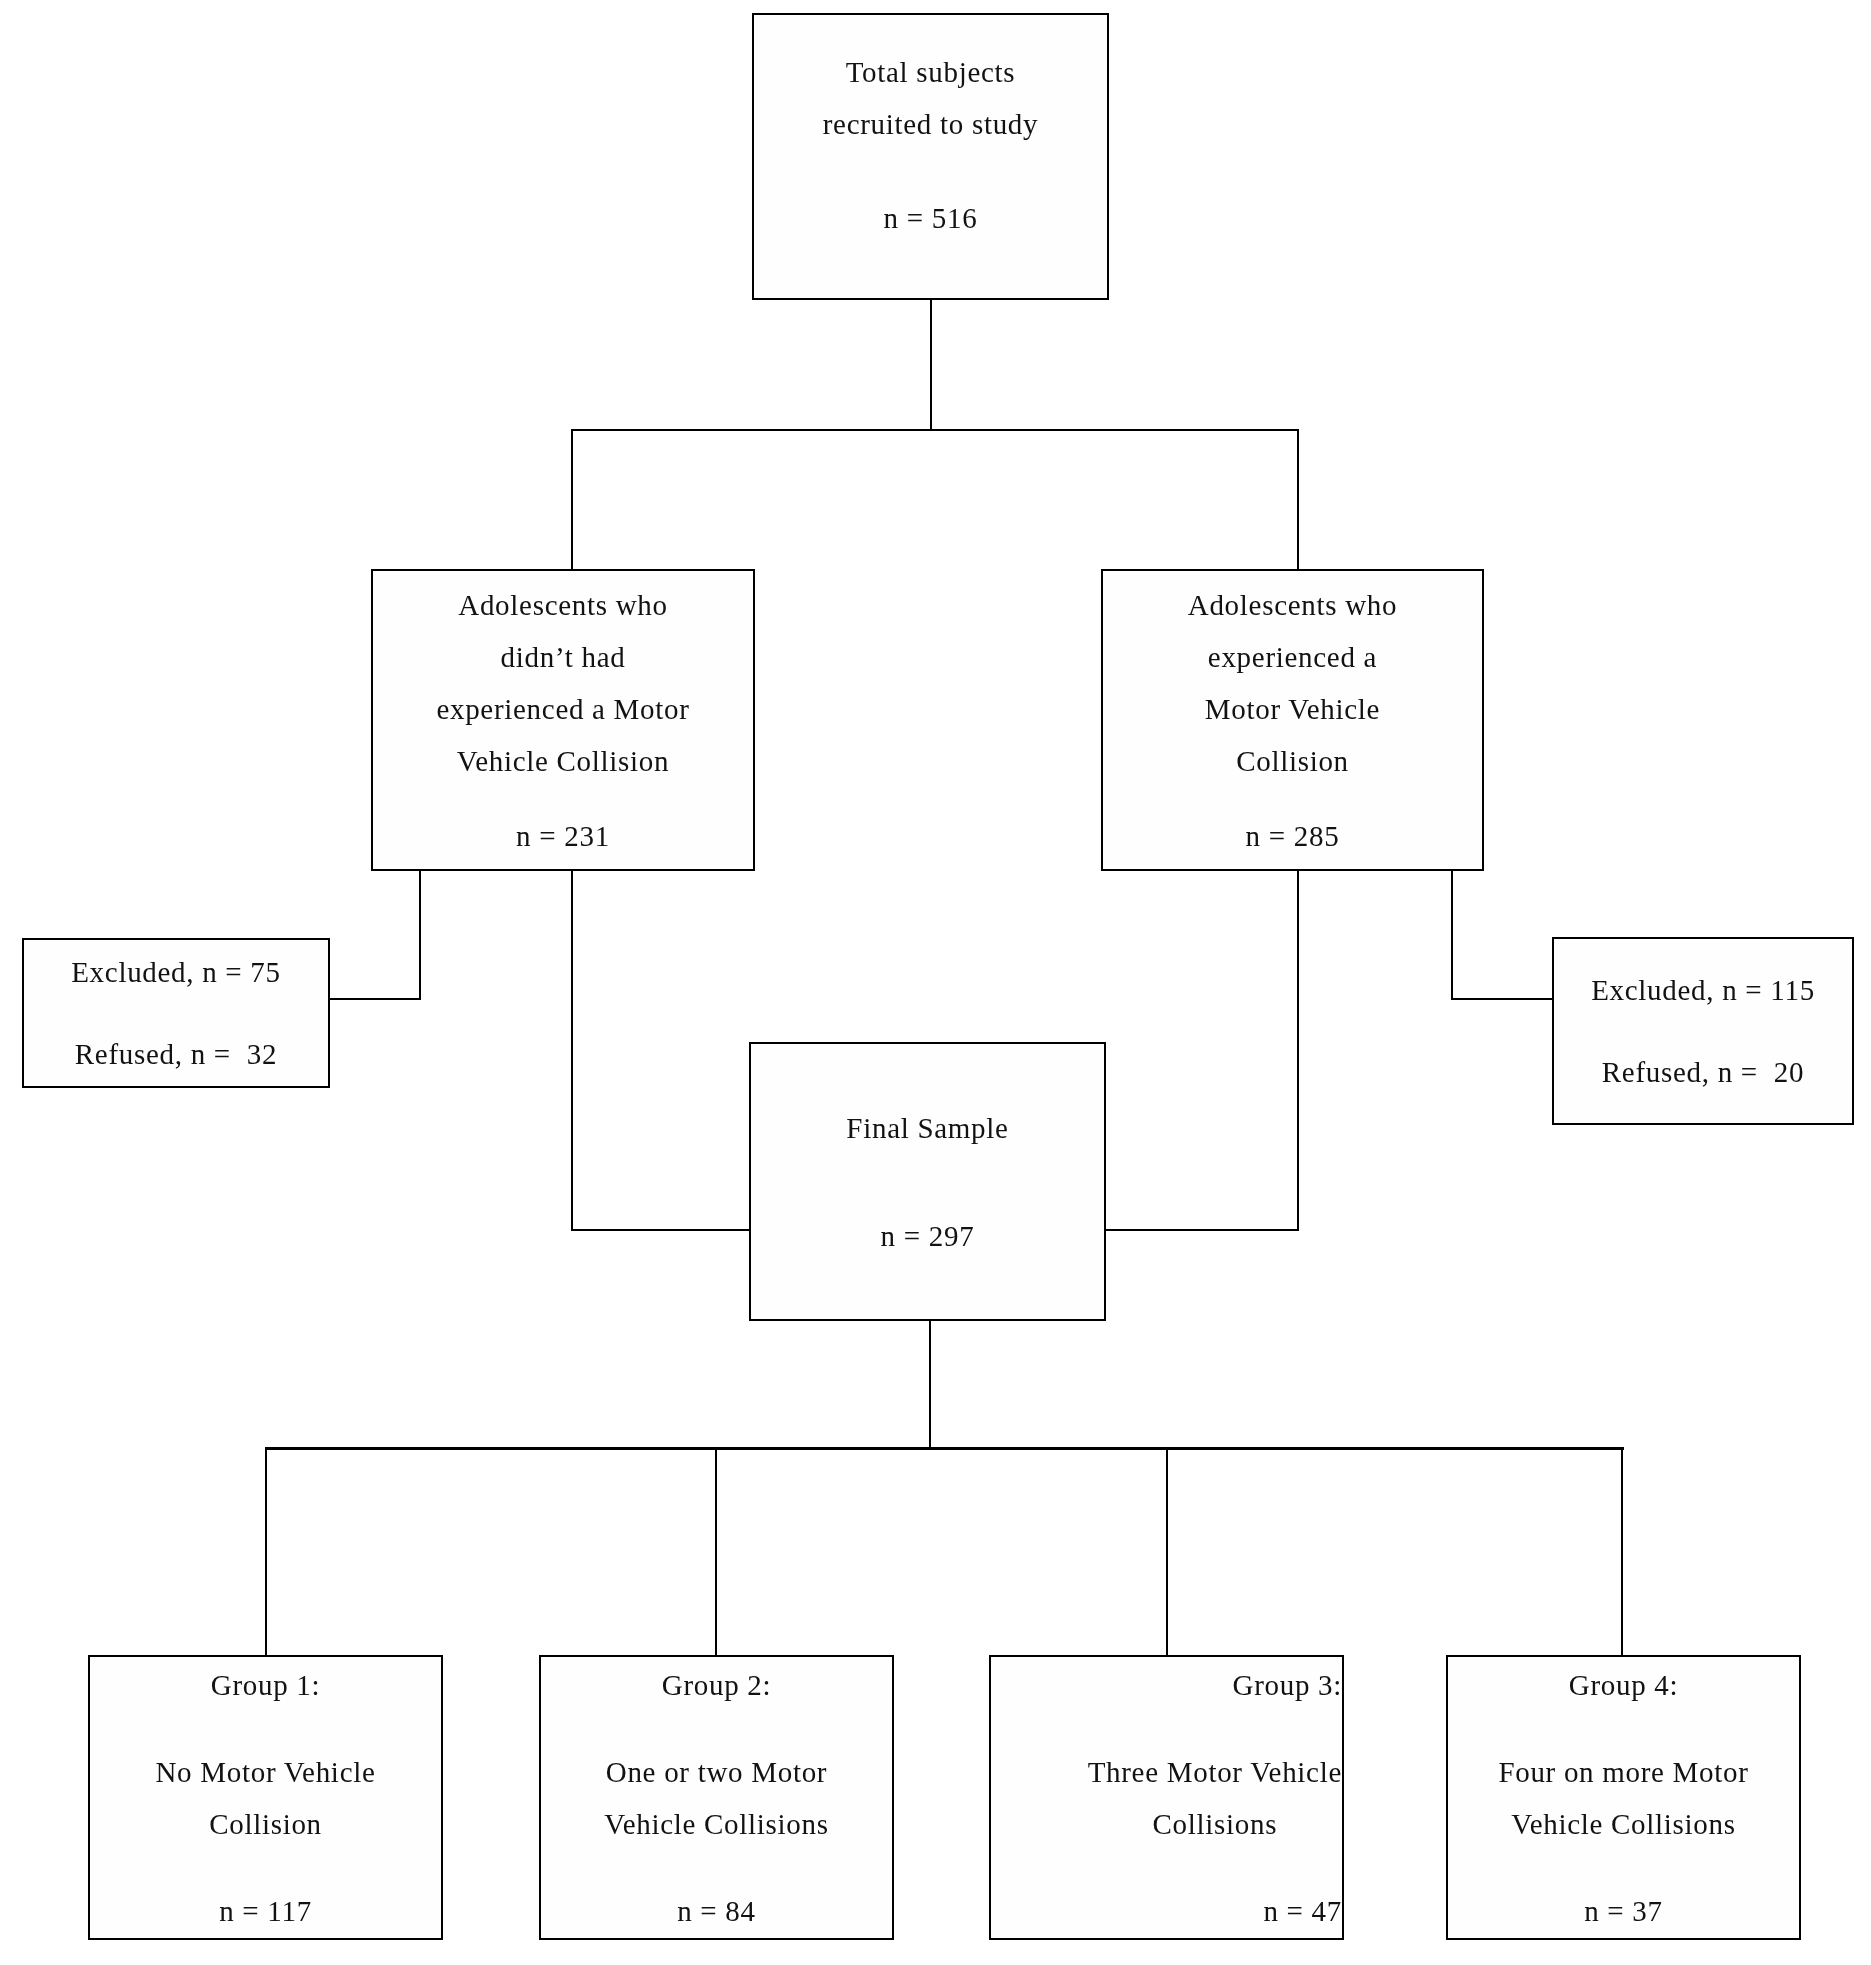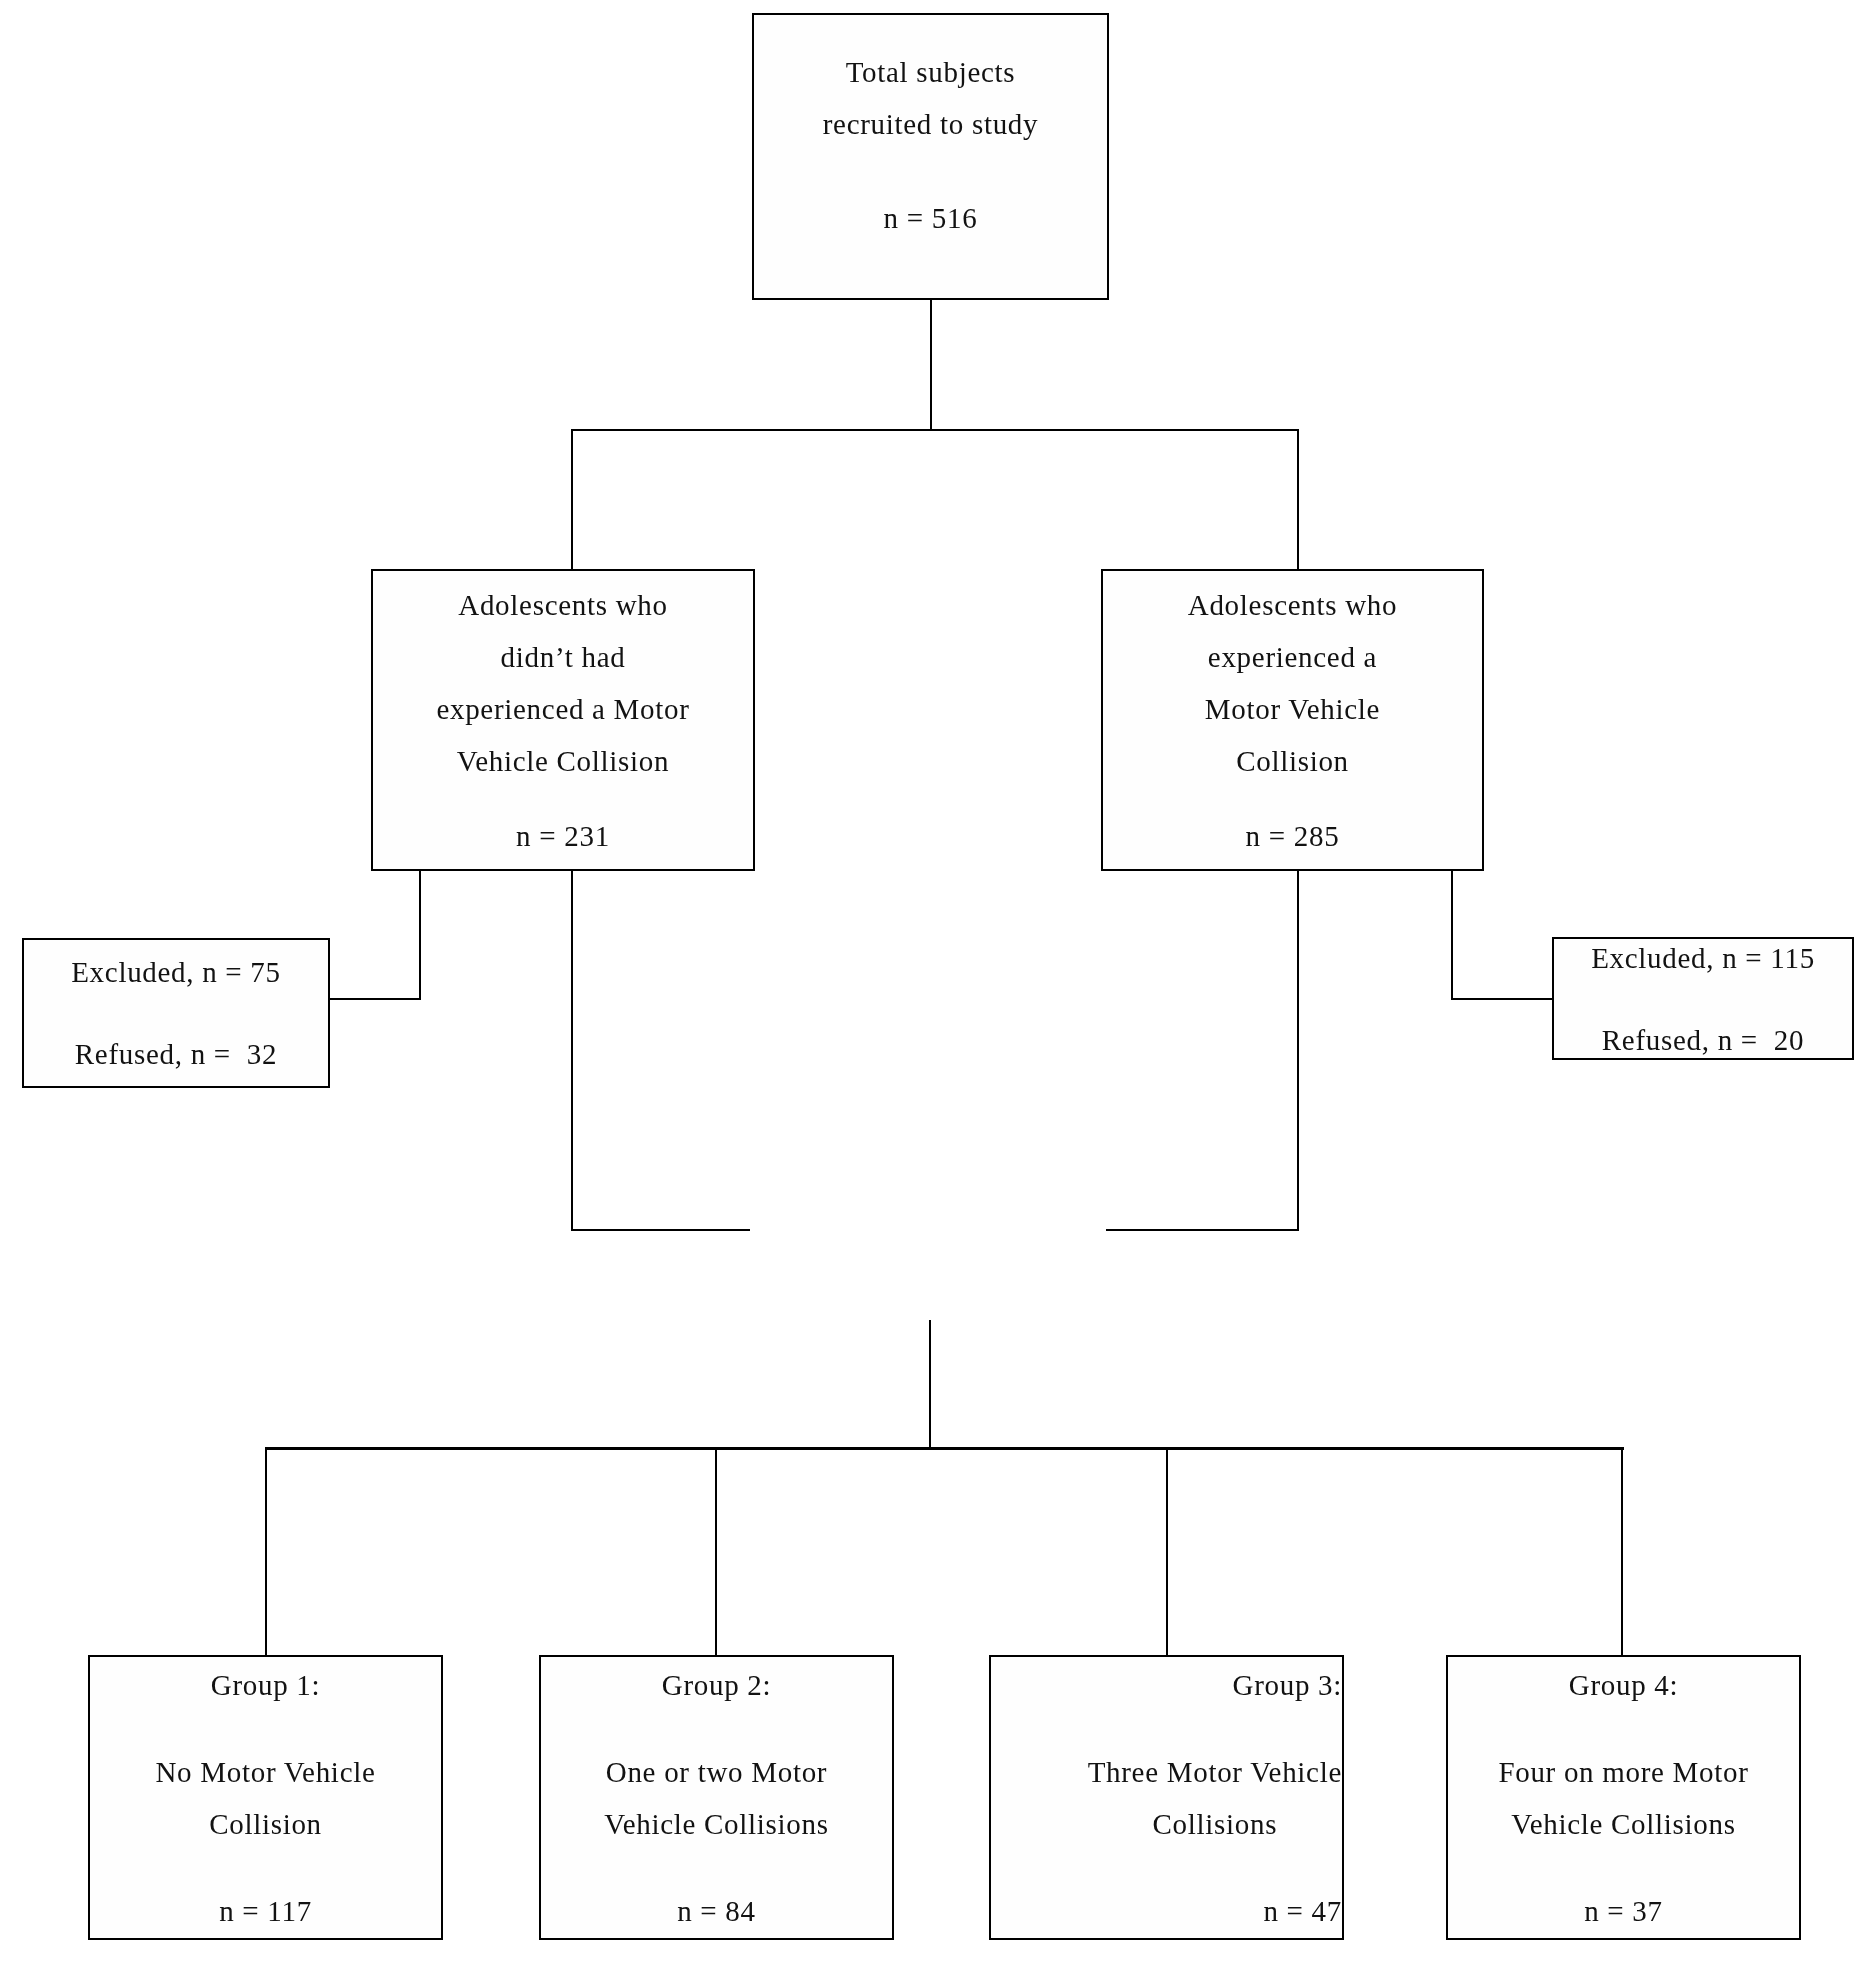--- a/index.html
+++ b/index.html
@@ -84,25 +84,29 @@
 Motor Vehicle
 Collision</div>
     <div class="txt gap-mid">n = 285</div>
   </div>
 
   <div class="box" style="left:22px;top:938px;width:308px;height:150px;">
     <div class="txt">Excluded, n = 75</div>
     <div class="txt gap-excl">Refused, n =  32</div>
   </div>
 
-  <div class="box" style="left:1552px;top:937px;width:302px;height:123px;">
+  <div class="box" style="left:1552px;top:937px;width:302px;height:188px;">
     <div class="txt">Excluded, n = 115</div>
     <div class="txt gap-excl">Refused, n =  20</div>
   </div>
 
+  <div class="box" style="left:749px;top:1042px;width:357px;height:279px;">
+    <div class="txt">Final Sample</div>
+    <div class="txt gap-final">n = 297</div>
+  </div>
 
   <div class="box" style="left:88px;top:1655px;width:355px;height:285px;">
     <div class="txt">Group 1:</div>
     <div class="txt gap-gdesc">No Motor Vehicle
 Collision</div>
     <div class="txt gap-gn">n = 117</div>
   </div>
 
   <div class="box" style="left:539px;top:1655px;width:355px;height:285px;align-items:center;">
     <div class="txt">Group 2:</div>

